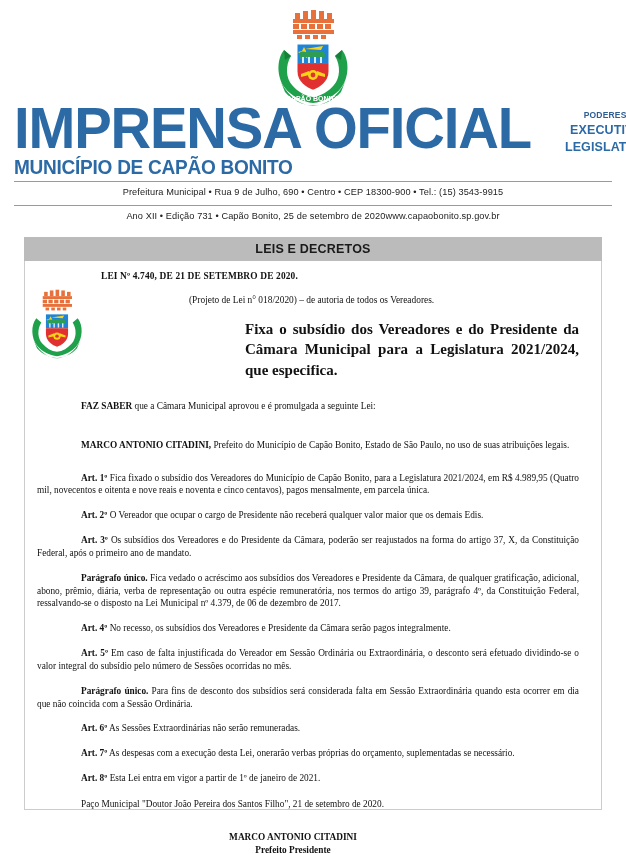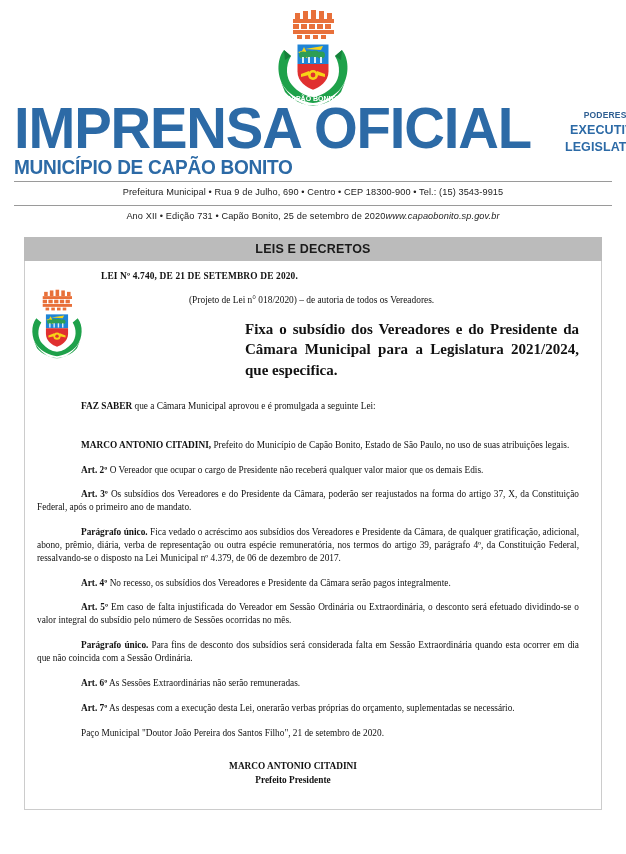--- a/index.html
+++ b/index.html
@@ -98,21 +98,21 @@
   .infoline {
     font-family: "Liberation Sans Narrow", "Liberation Sans", sans-serif;
     font-size: 9.2px;
     color: #222;
     padding: 5px 14px 4px 14px;
     display: flex;
     justify-content: center;
     letter-spacing: 0.1px;
   }
   .infoline .left { white-space: nowrap; }
-  .infoline .right { white-space: nowrap; font-style: italic; }
+  .infoline .right { white-space: nowrap; }
 
   
   .content-frame {
     margin: 12px 24px 0 24px;
     border: 1px solid #cccccc;
     border-top: none;
     background: #fff;
     height: 573px;
     box-sizing: border-box;
     position: relative;
@@ -331,37 +331,39 @@
     </svg>
 
     <div class="law-head">LEI Nº 4.740, DE 21 DE SETEMBRO DE 2020.</div>
     <div class="law-proj">(Projeto de Lei n° 018/2020) – de autoria de todos os Vereadores.</div>
     <div class="law-ementa">Fixa o subsídio dos Vereadores e do Presidente da Câmara Municipal para a Legislatura 2021/2024, que especifica.</div>
 
     <p class="para gap-md"><b>FAZ SABER</b><span> que a Câmara Municipal aprovou e é promulgada a seguinte Lei:</span></p>
 
     <p class="para gap-lg"><b>MARCO ANTONIO CITADINI,</b><span> Prefeito do Município de Capão Bonito, Estado de São Paulo, no uso de suas atribuições legais.</span></p>
 
+    <p class="para gap-md"><b>Art. 1º</b><span> Fica fixado o subsídio dos Vereadores do Município de Capão Bonito, para a Legislatura 2021/2024, em R$ 4.989,95 (Quatro mil, novecentos e oitenta e nove reais e noventa e cinco centavos), pagos mensalmente, em parcela única.</span></p>
 
     <p class="para gap-sm"><b>Art. 2º</b><span> O Vereador que ocupar o cargo de Presidente não receberá qualquer valor maior que os demais Edis.</span></p>
 
     <p class="para gap-sm"><b>Art. 3º</b><span> Os subsídios dos Vereadores e do Presidente da Câmara, poderão ser reajustados na forma do artigo 37, X, da Constituição Federal, após o primeiro ano de mandato.</span></p>
 
     <p class="para gap-sm"><b>Parágrafo único.</b><span> Fica vedado o acréscimo aos subsídios dos Vereadores e Presidente da Câmara, de qualquer gratificação, adicional, abono, prêmio, diária, verba de representação ou outra espécie remuneratória, nos termos do artigo 39, parágrafo 4º, da Constituição Federal, ressalvando-se o disposto na Lei Municipal nº 4.379, de 06 de dezembro de 2017.</span></p>
 
     <p class="para gap-sm"><b>Art. 4º</b><span> No recesso, os subsídios dos Vereadores e Presidente da Câmara serão pagos integralmente.</span></p>
 
     <p class="para gap-sm"><b>Art. 5º</b><span> Em caso de falta injustificada do Vereador em Sessão Ordinária ou Extraordinária, o desconto será efetuado dividindo-se o valor integral do subsídio pelo número de Sessões ocorridas no mês.</span></p>
 
     <p class="para gap-sm"><b>Parágrafo único.</b><span> Para fins de desconto dos subsídios será considerada falta em Sessão Extraordinária quando esta ocorrer em dia que não coincida com a Sessão Ordinária.</span></p>
 
     <p class="para gap-sm"><b>Art. 6º</b><span> As Sessões Extraordinárias não serão remuneradas.</span></p>
 
     <p class="para gap-sm"><b>Art. 7º</b><span> As despesas com a execução desta Lei, onerarão verbas próprias do orçamento, suplementadas se necessário.</span></p>
 
+    <p class="para gap-sm"><b>Art. 8º</b><span> Esta Lei entra em vigor a partir de 1º de janeiro de 2021.</span></p>
 
     <div class="paco">Paço Municipal "Doutor João Pereira dos Santos Filho", 21 de setembro de 2020.</div>
 
     <div class="signature">
       <div>MARCO ANTONIO CITADINI</div>
       <div>Prefeito Presidente</div>
     </div>
 
   </div>
 </div>

